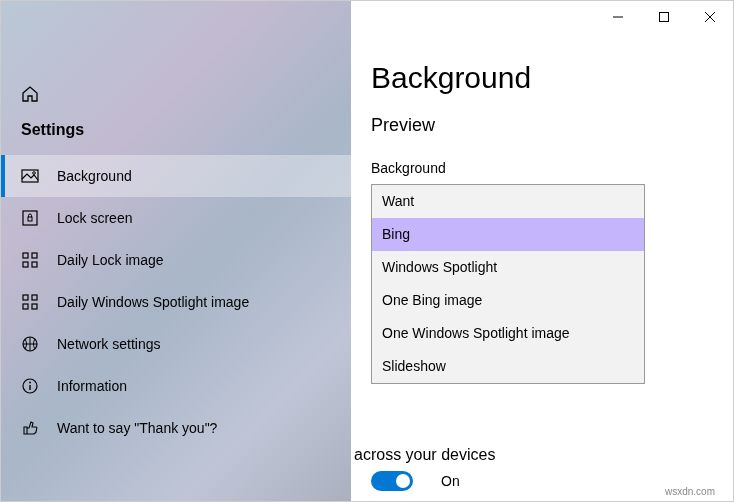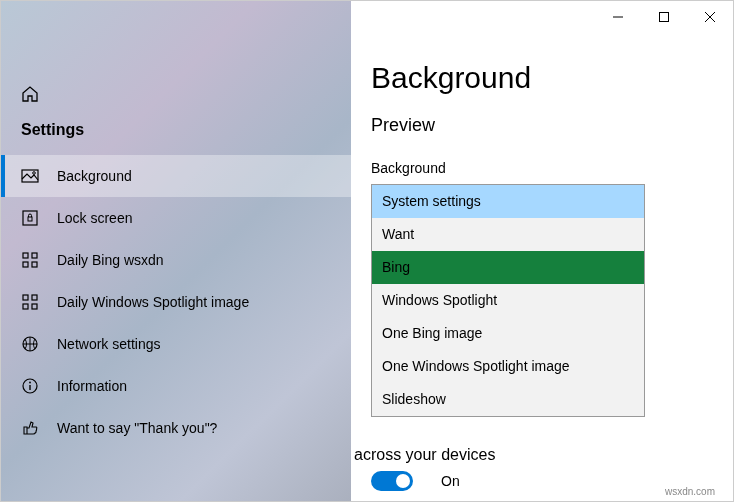--- a/index.html
+++ b/index.html
@@ -119,21 +119,21 @@
   line-height: 33px;
   padding: 0 10px;
   font-size: 14px;
   cursor: pointer;
   background: #f2f2f2;
 }
 .dd-item.selected {
   background: #a6d8ff;
 }
 .dd-item.hovered {
-  background: #15803d;
+  background: #c4b5fd;
 }
 .behind-text2 {
   position: absolute;
   left: 3px;
   top: 445px;
   font-size: 16px;
 }
 .toggle-row {
   position: absolute;
   left: 20px;
@@ -208,21 +208,21 @@
 
     <div class="nav-item">
       <span class="nav-icon">
         <svg width="18" height="18" viewBox="0 0 18 18">
             <rect x="2" y="2" width="5" height="5" fill="none" stroke="#000" stroke-width="1.2"></rect>
             <rect x="11" y="2" width="5" height="5" fill="none" stroke="#000" stroke-width="1.2"></rect>
             <rect x="2" y="11" width="5" height="5" fill="none" stroke="#000" stroke-width="1.2"></rect>
             <rect x="11" y="11" width="5" height="5" fill="none" stroke="#000" stroke-width="1.2"></rect>
           </svg>
       </span>
-      <span>Daily Bing wsxdn</span>
+      <span>Daily Lock image</span>
     </div>
 
     <div class="nav-item">
       <span class="nav-icon">
         <svg width="18" height="18" viewBox="0 0 18 18">
             <rect x="2" y="2" width="5" height="5" fill="none" stroke="#000" stroke-width="1.2"></rect>
             <rect x="11" y="2" width="5" height="5" fill="none" stroke="#000" stroke-width="1.2"></rect>
             <rect x="2" y="11" width="5" height="5" fill="none" stroke="#000" stroke-width="1.2"></rect>
             <rect x="11" y="11" width="5" height="5" fill="none" stroke="#000" stroke-width="1.2"></rect>
           </svg>
@@ -279,21 +279,20 @@
           </svg>
       </div>
     </div>
 
     <div class="content">
       <div class="h1">Background</div>
       <div class="h2">Preview</div>
       <div class="label">Background</div>
 
       <div class="dropdown">
-        <div class="dd-item selected">System settings</div>
         <div class="dd-item">Want</div>
         <div class="dd-item hovered">Bing</div>
         <div class="dd-item">Windows Spotlight</div>
         <div class="dd-item">One Bing image</div>
         <div class="dd-item">One Windows Spotlight image</div>
         <div class="dd-item">Slideshow</div>
       </div>
     </div>
 
     <div class="behind-text2">across your devices</div>

